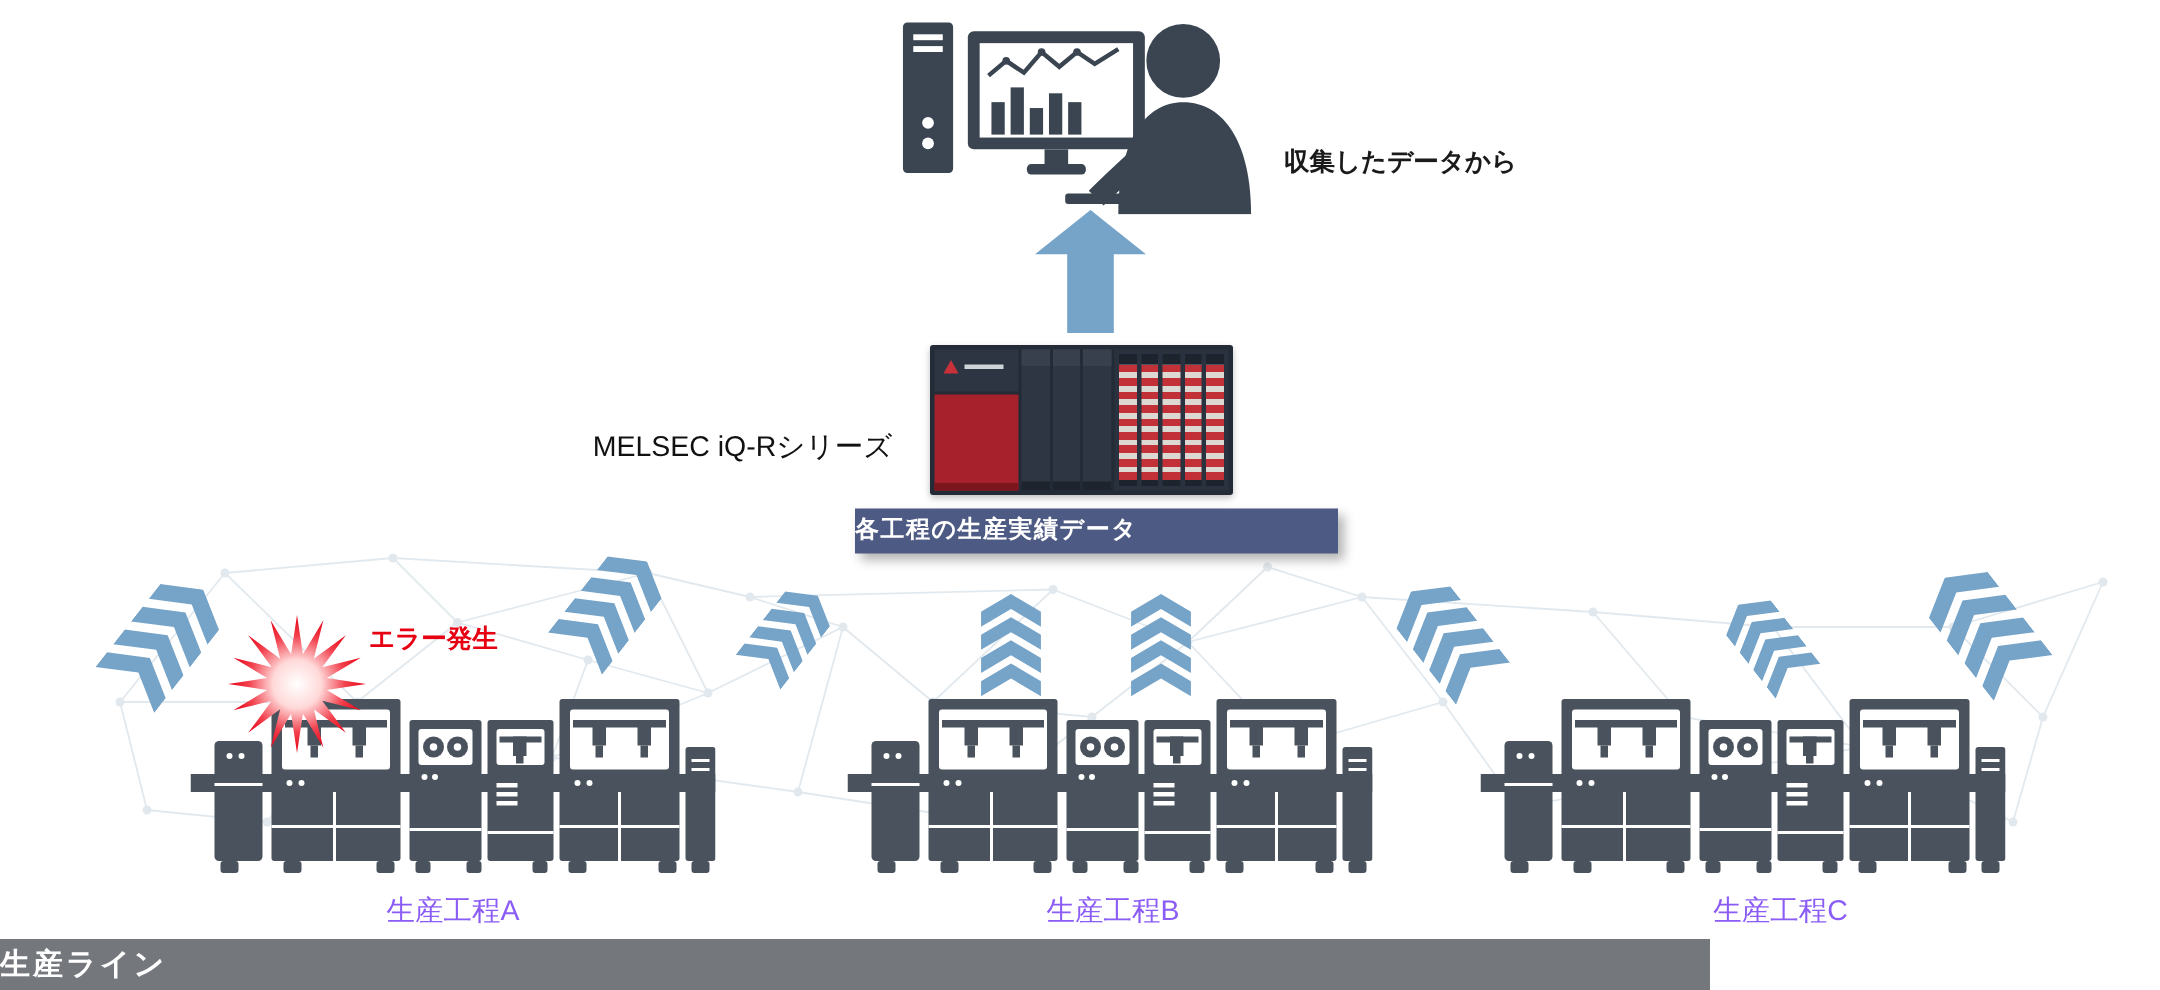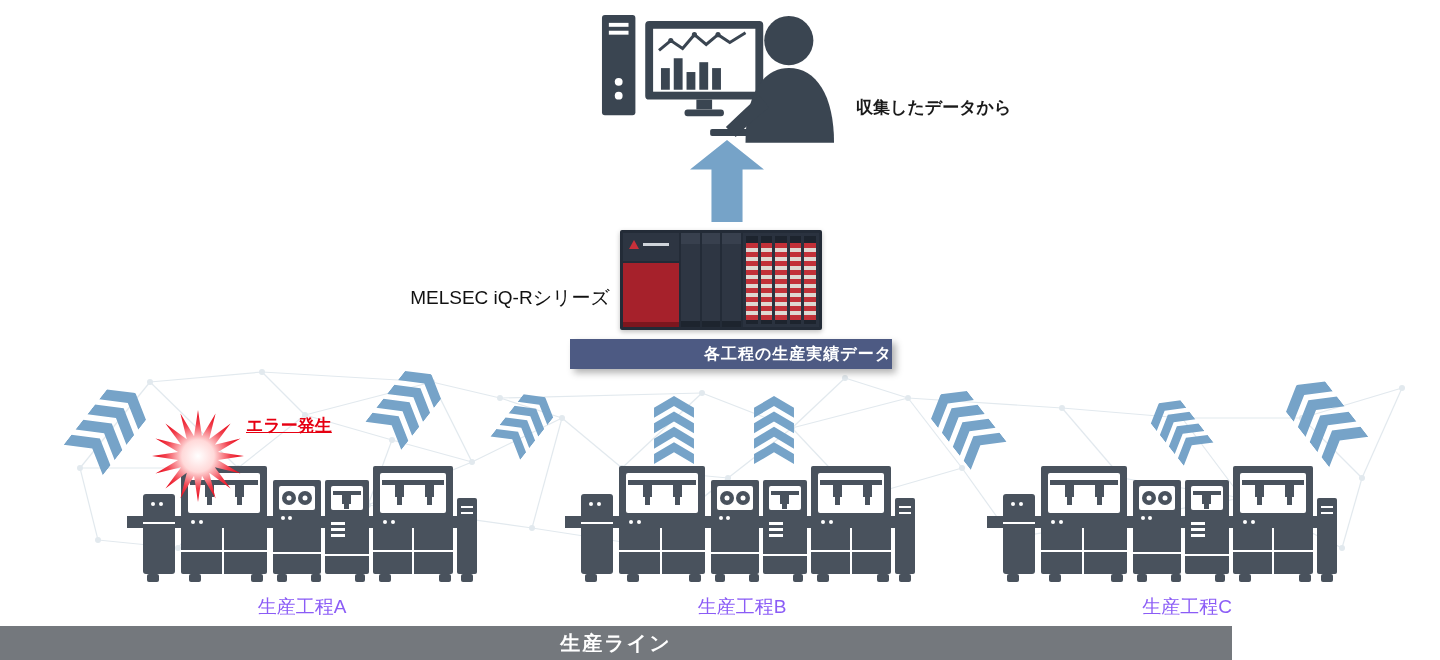--- a/index.html
+++ b/index.html
@@ -20,40 +20,40 @@
   .plc{position:absolute;left:620px;top:230px;width:202px;height:100px;background:#232b37;display:flex;gap:2px;padding:3px;border-radius:2px;box-shadow:0 2px 5px rgba(0,0,0,.25);}
   .plc-cpu{width:56px;display:flex;flex-direction:column;gap:2px;}
   .plc-logo{height:28px;background:#2d3542;position:relative;}
   .plc-logo::after{content:"";position:absolute;left:6px;top:7px;width:0;height:0;border-left:5px solid transparent;border-right:5px solid transparent;border-bottom:9px solid #c8303a;}
   .plc-logo::before{content:"";position:absolute;left:20px;top:10px;width:26px;height:3px;background:#cfd4da;}
   .plc-red{flex:1;background:#a6212b;border-bottom:5px solid #7c161e;}
   .plc-mid{width:60px;display:flex;gap:2px;background:#232b37;}
   .plc-slat{flex:1;background:#2e3643;border-top:11px solid #38404e;border-bottom:6px solid #1d242e;}
   .plc-io{flex:1;display:flex;gap:3px;padding:3px;background:#2a323f;}
   .plc-stripe{flex:1;background:repeating-linear-gradient(180deg,#c23038 0 5px,#ded8d2 5px 9px);border-top:7px solid #1d242e;border-bottom:4px solid #1d242e;}
-  .plc-label{position:absolute;left:380px;top:285px;width:230px;text-align:right;font-size:19px;color:#111;}
+  .plc-label{position:absolute;left:380px;top:285px;width:230px;text-align:center;font-size:19px;color:#111;}
 
   
   .banner{position:absolute;left:570px;top:339px;width:322px;height:30px;background:var(--banner,#4d5a83);color:#fff;
-    font-size:16px;font-weight:bold;text-align:right;line-height:30px;letter-spacing:1px;box-shadow:4px 4px 7px rgba(0,0,0,.3);}
+    font-size:16px;font-weight:bold;text-align:left;line-height:30px;letter-spacing:1px;box-shadow:4px 4px 7px rgba(0,0,0,.3);}
 
   
   .chev{position:absolute;color:var(--blue,#76a3c8);transform-origin:50% 50%;}
 
   
   .machines{position:absolute;top:466px;width:350px;height:124px;color:var(--machine,#49525d);}
 
   
   .burst{position:absolute;left:152px;top:410px;width:92px;height:92px;}
-  .error-label{position:absolute;left:246px;top:414px;font-size:17px;font-weight:bold;color:var(--red,#e60012);text-decoration:underline;}
+  .error-label{position:absolute;left:246px;top:414px;font-size:17px;font-weight:bold;color:var(--red,#e60012);}
 
   
   .proc-label{position:absolute;top:594px;width:200px;text-align:center;font-size:19px;color:#8b5cf6;}
-  .footer{position:absolute;left:0;top:626px;width:1232px;height:34px;background:var(--footer,#74787d);color:#fff;
-    font-size:20px;font-weight:bold;text-align:center;line-height:34px;letter-spacing:2px;}
+  .footer{position:absolute;left:0;top:626px;width:1140px;height:34px;background:var(--footer,#74787d);color:#fff;
+    font-size:20px;font-weight:bold;text-align:left;line-height:34px;letter-spacing:2px;}
 </style>
 </head>
 <body>
 
 <div class="stage">
 
   <svg width="0" height="0" style="position:absolute" aria-hidden="true">
     <defs>
       <symbol id="chevrons" viewBox="0 0 44 76">
         <g fill="currentColor">

